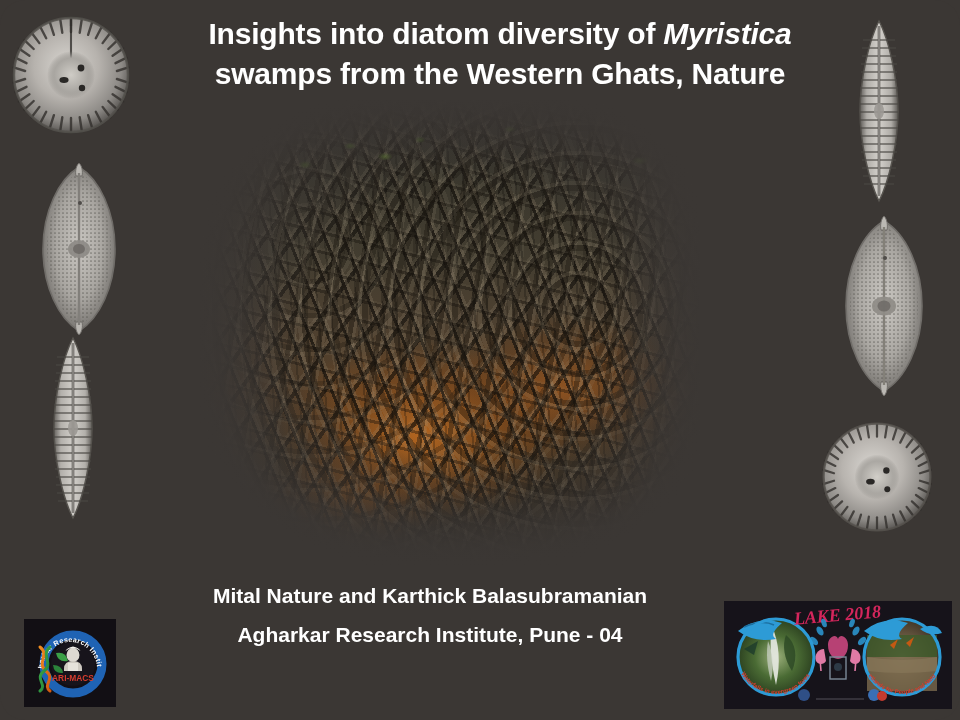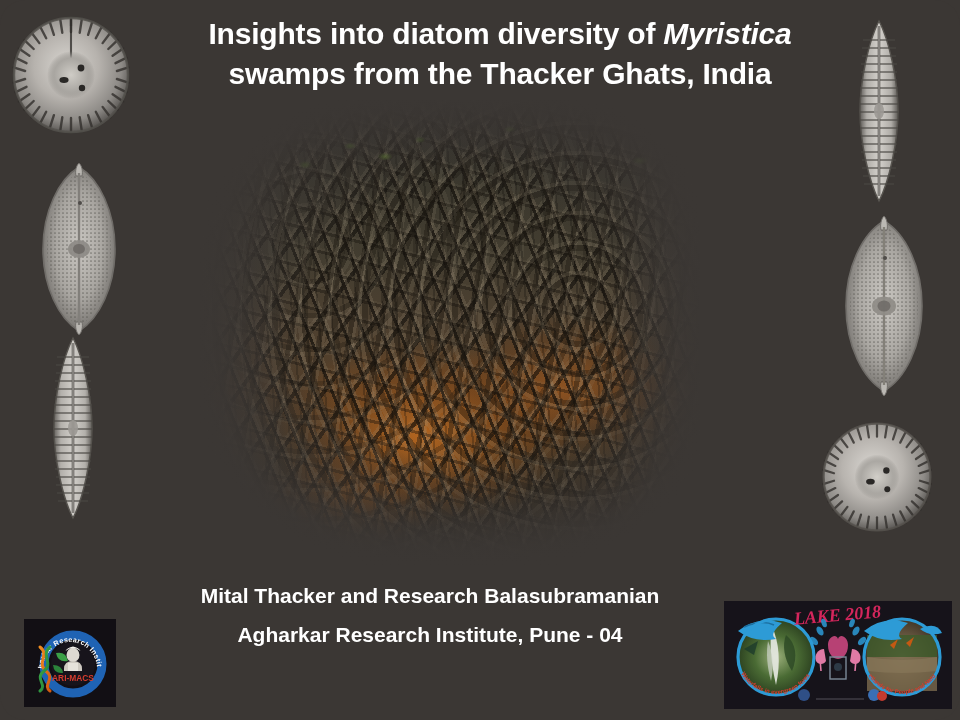--- a/index.html
+++ b/index.html
@@ -422,25 +422,25 @@
       <circle cx="63" cy="63" r="24" fill="url(#centricCoreB)"></circle>
       <ellipse cx="73" cy="56" rx="3.4" ry="3.4" fill="#2a2826"></ellipse>
       <ellipse cx="56" cy="68" rx="4.6" ry="3" fill="#2a2826"></ellipse>
       <ellipse cx="74" cy="76" rx="3.2" ry="3.2" fill="#2a2826"></ellipse>
       <circle cx="63" cy="63" r="57" fill="none" stroke="#57544f" stroke-width="2.4" opacity="0.85"></circle>
     </svg>
   </div>
 
   <div id="title-block">
     <div class="title-line"><span>Insights into diatom diversity of </span><span class="sp-italic">Myristica</span></div>
-    <div class="title-line">swamps from the Thacker Ghats, India</div>
+    <div class="title-line">swamps from the Western Ghats, Nature</div>
   </div>
 
   <div id="author-block">
-    <div class="author-line">Mital Thacker and Research Balasubramanian</div>
+    <div class="author-line">Mital Nature and Karthick Balasubramanian</div>
     <div class="author-line">Agharkar Research Institute, Pune - 04</div>
   </div>
 
   <div id="ari-logo">
     <svg viewBox="0 0 92 88" width="92" height="88">
       <defs>
         <path id="ariArcTop" d="M 19 50 A 27 27 0 1 1 73 50" fill="none"></path>
         <linearGradient id="helixGreen" x1="0%" y1="0%" x2="100%" y2="100%">
           <stop offset="0%" stop-color="#3fae4b"></stop>
           <stop offset="100%" stop-color="#1d7a35"></stop>

